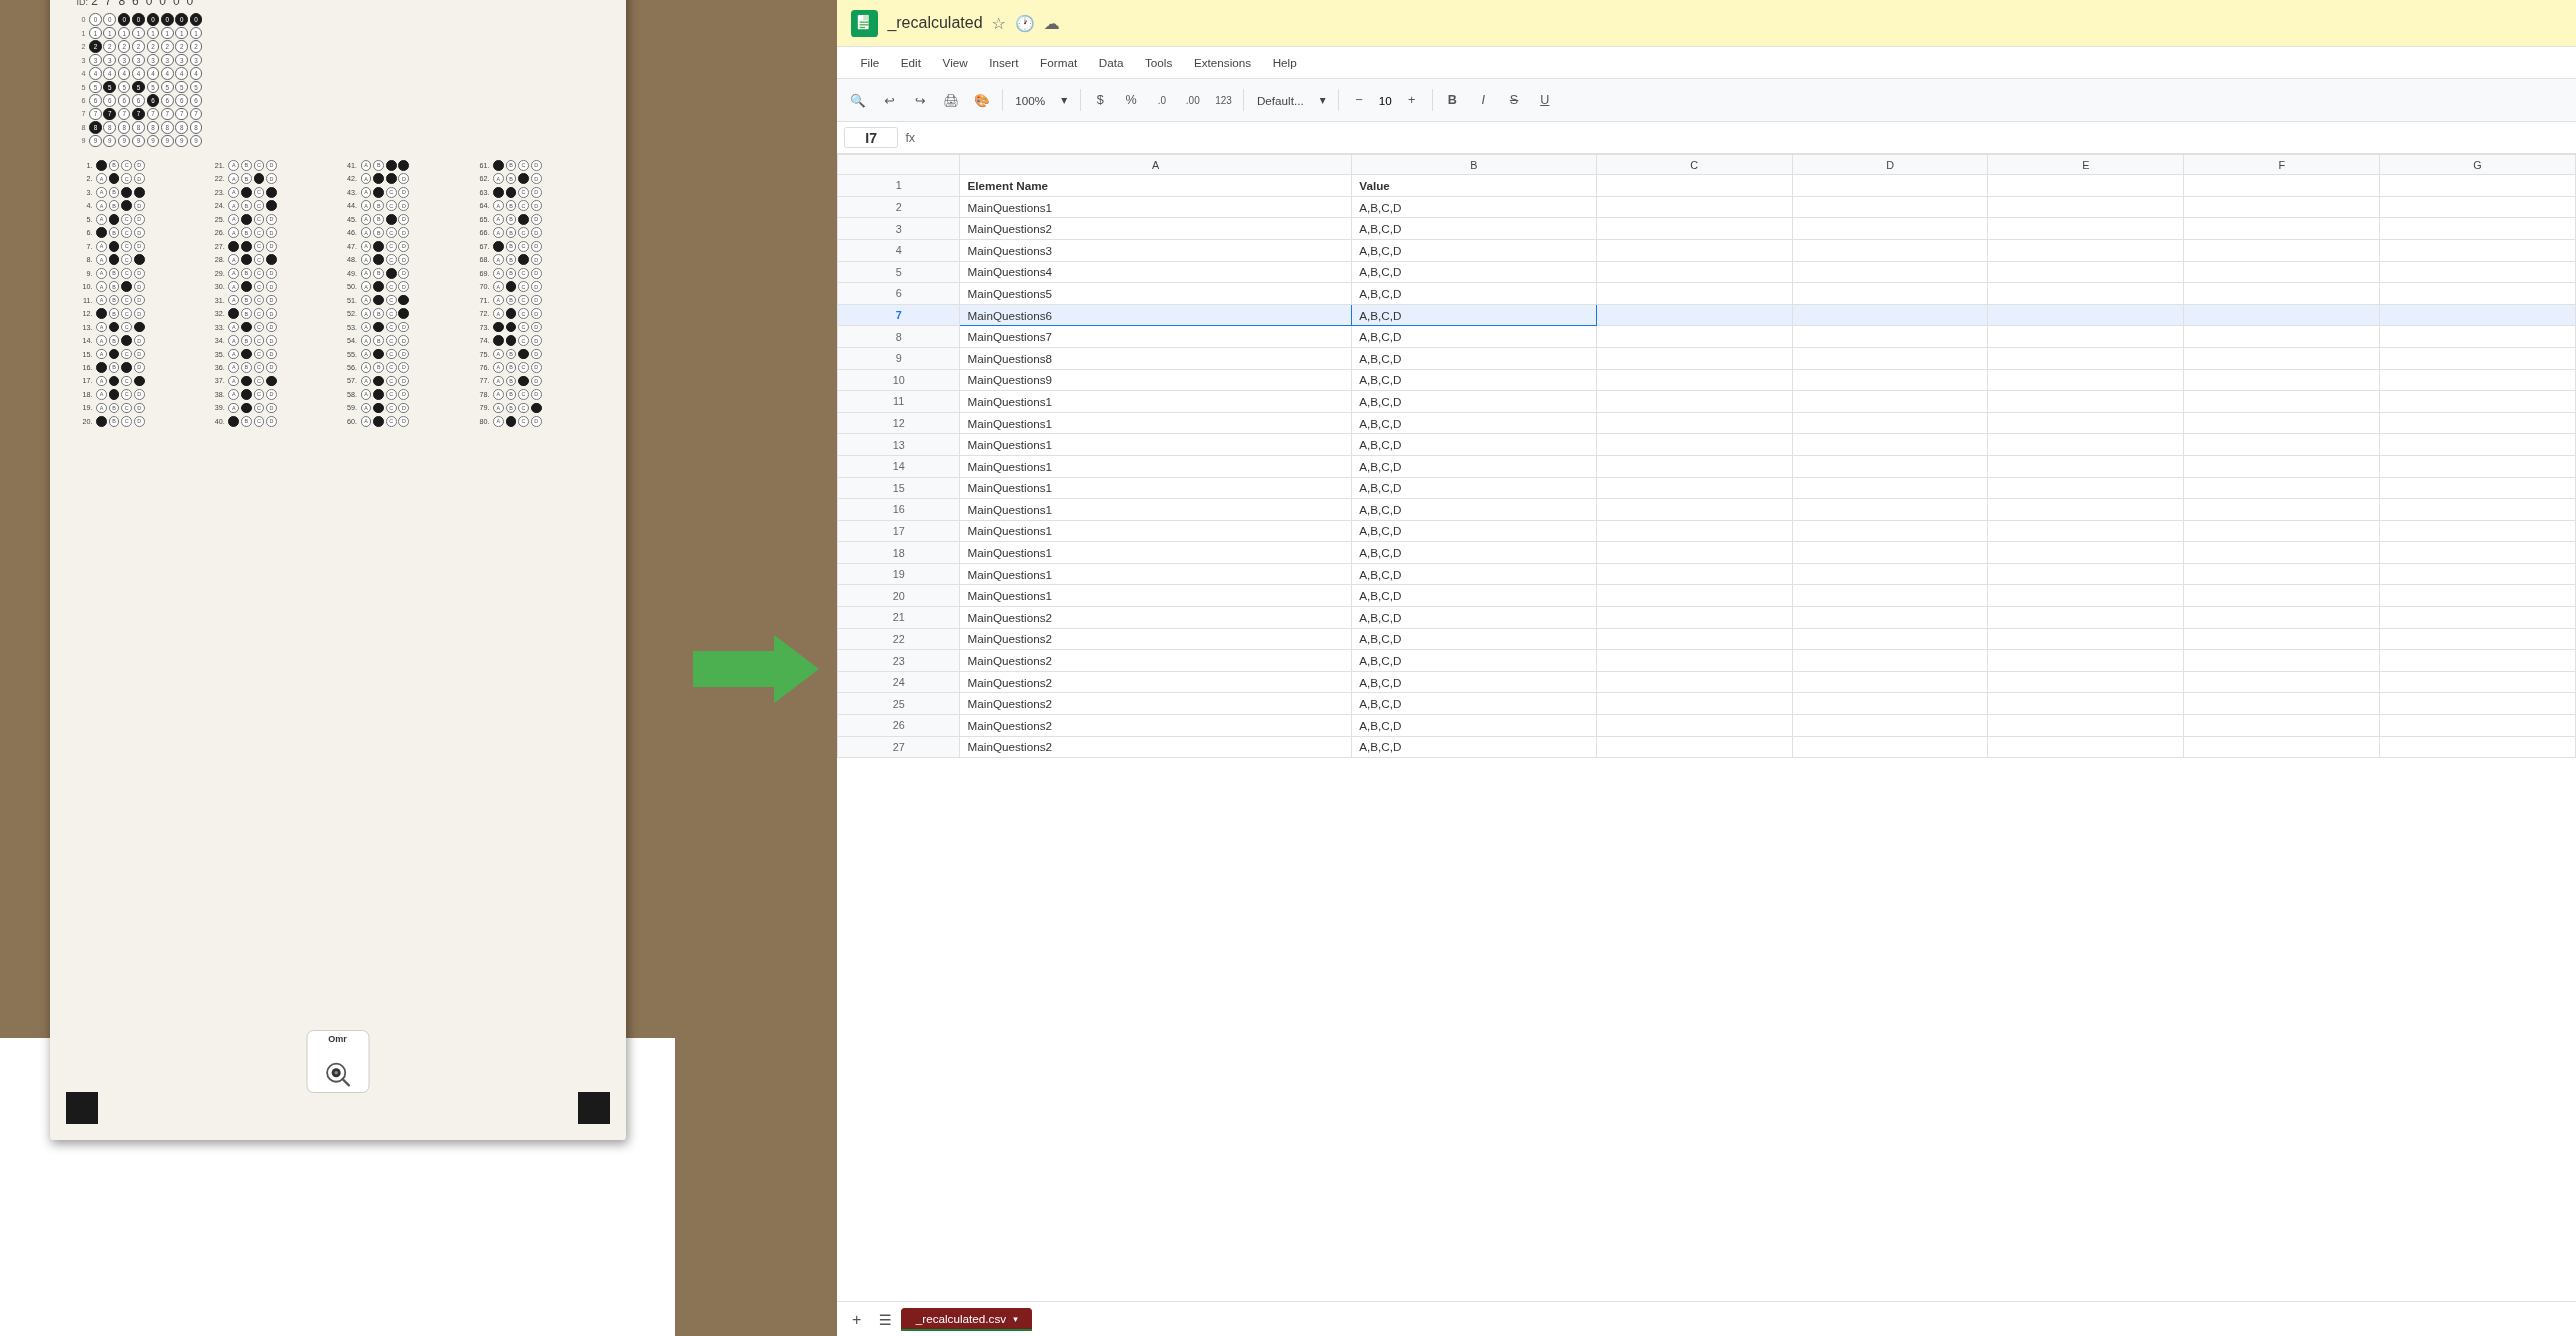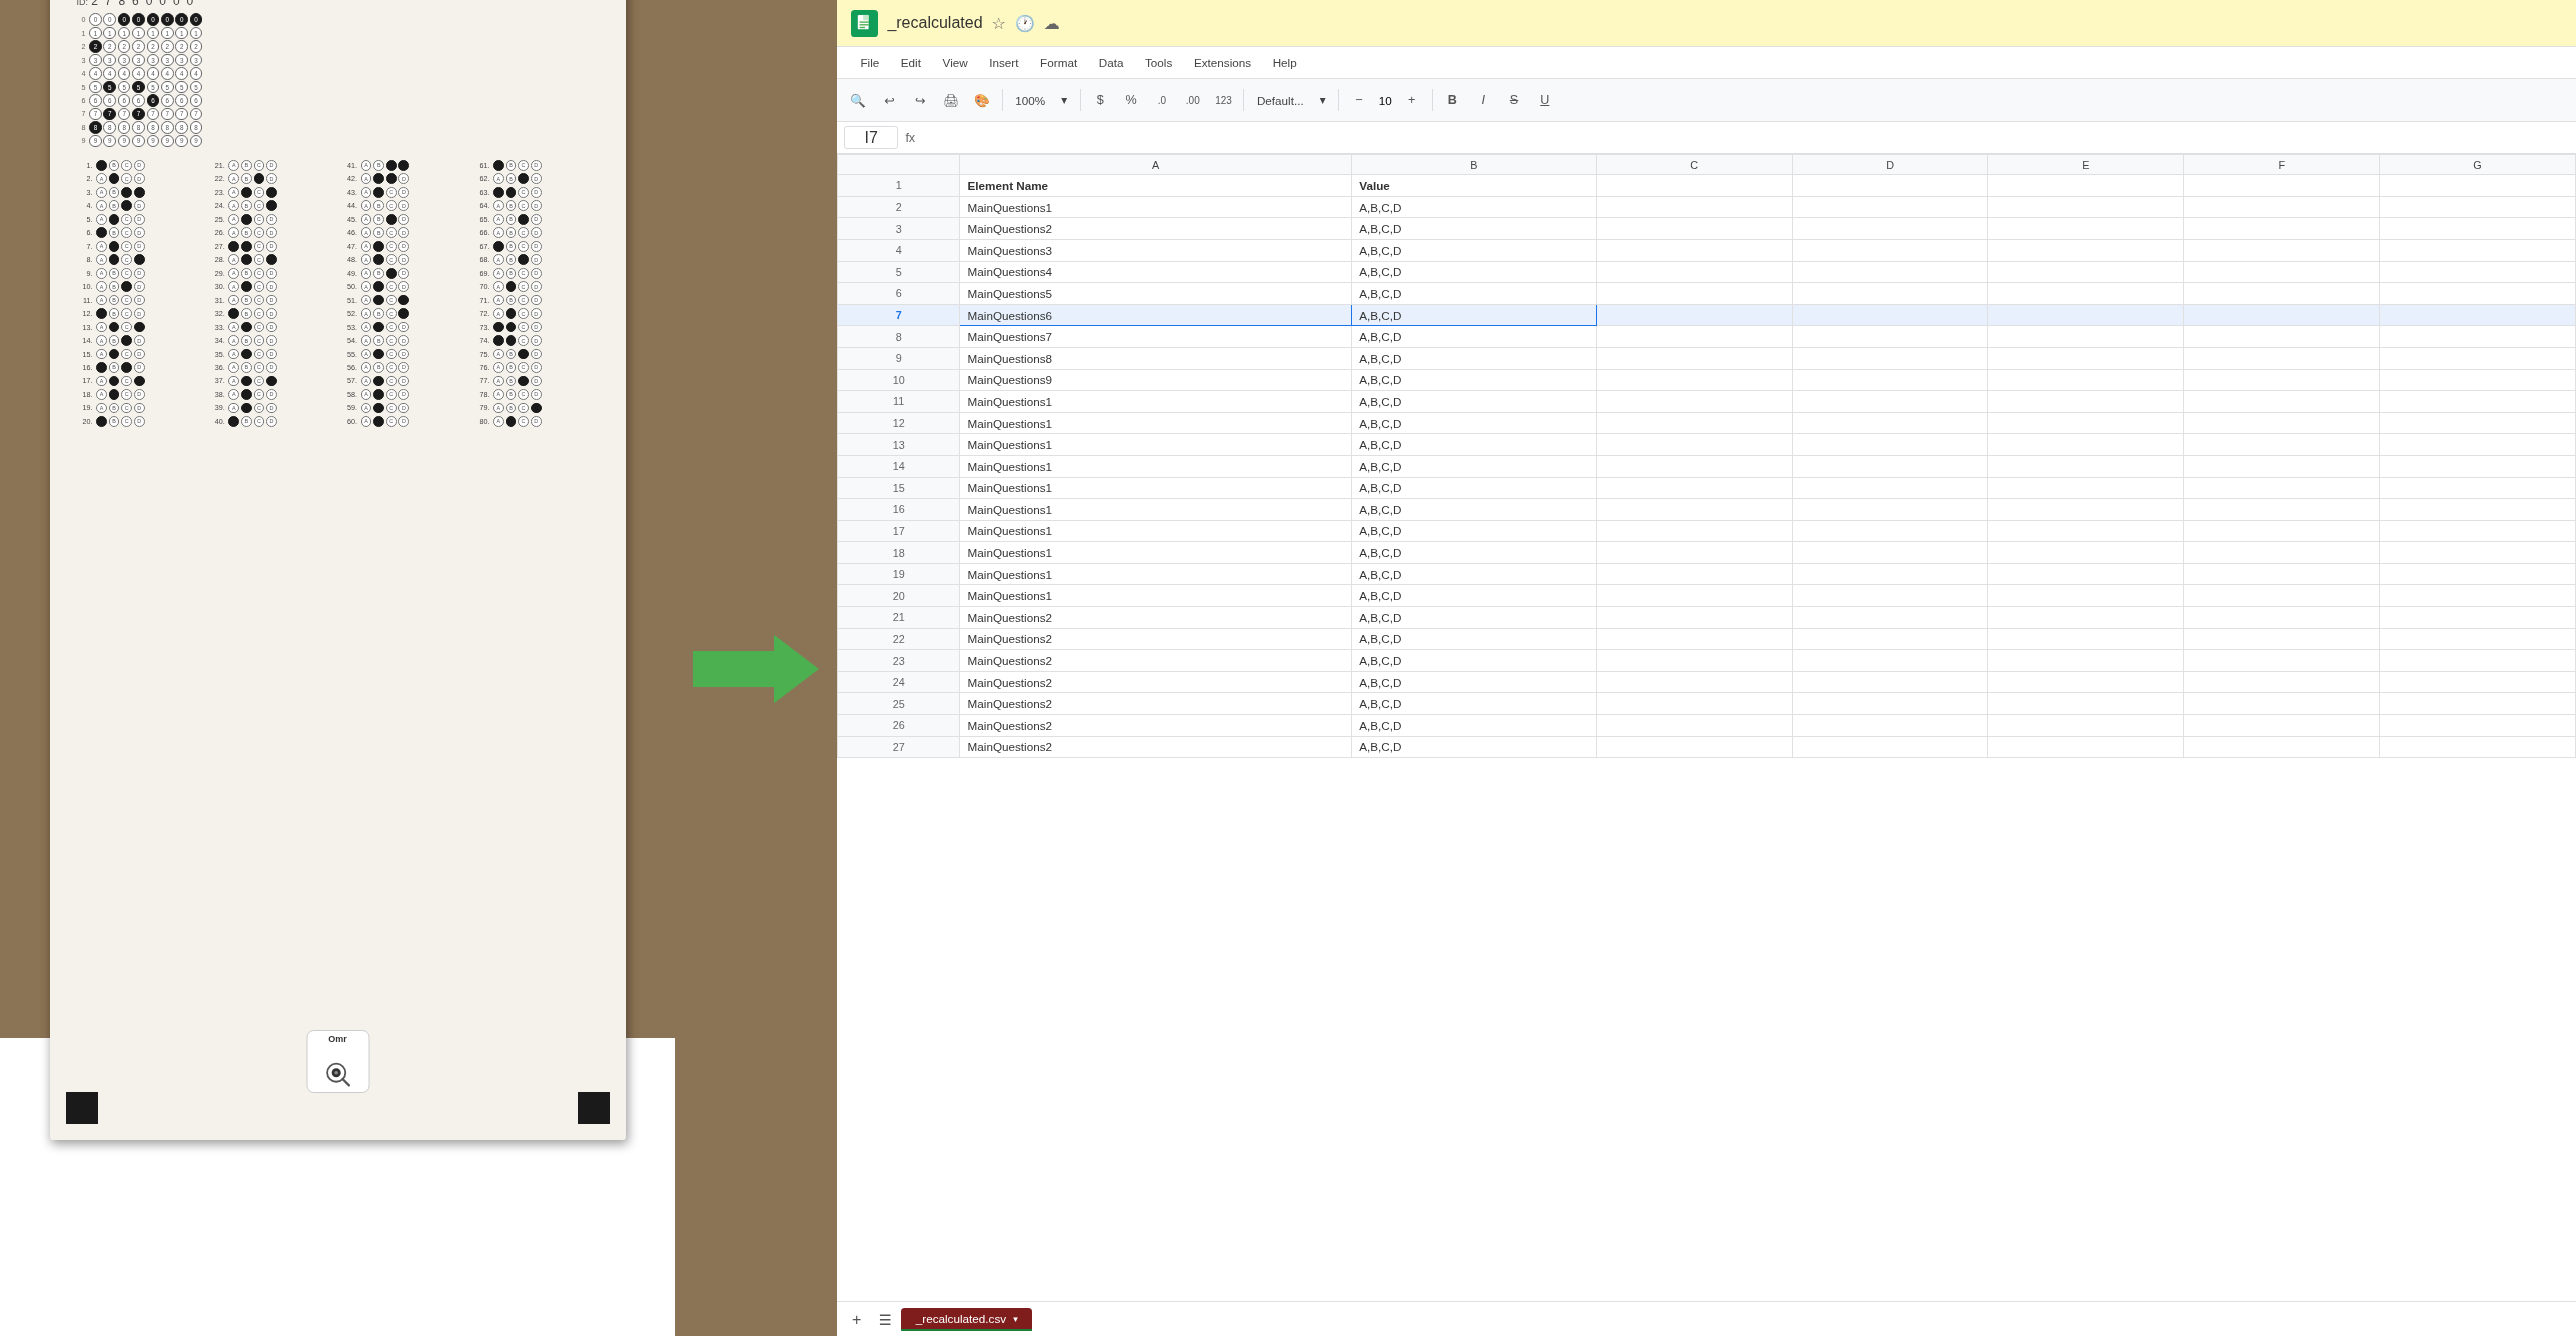--- a/index.html
+++ b/index.html
@@ -285,26 +285,27 @@
       height: 32px;
       background: #fff;
       display: flex;
       align-items: center;
       border-bottom: 0.9px solid #e0e0e0;
       padding: 0 7.2px;
       gap: 7.2px;
     }
     .cell-ref {
       width: 54px;
-      font-size: 16px;
+      font-size: 14px;
       color: #333;
       text-align: center;
       border: 0.9px solid #dadce0;
       border-radius: 2.7px;
       padding: 1.8px 5.4px;
+      font-weight: bold;
     }
     .formula-icon { font-size: 12.6px; color: #666; }
     .formula-content { font-size: 11.7px; color: #333; flex: 1; }
 
     
     .spreadsheet-container {
       flex: 1;
       overflow: hidden;
       display: flex;
       flex-direction: column;

